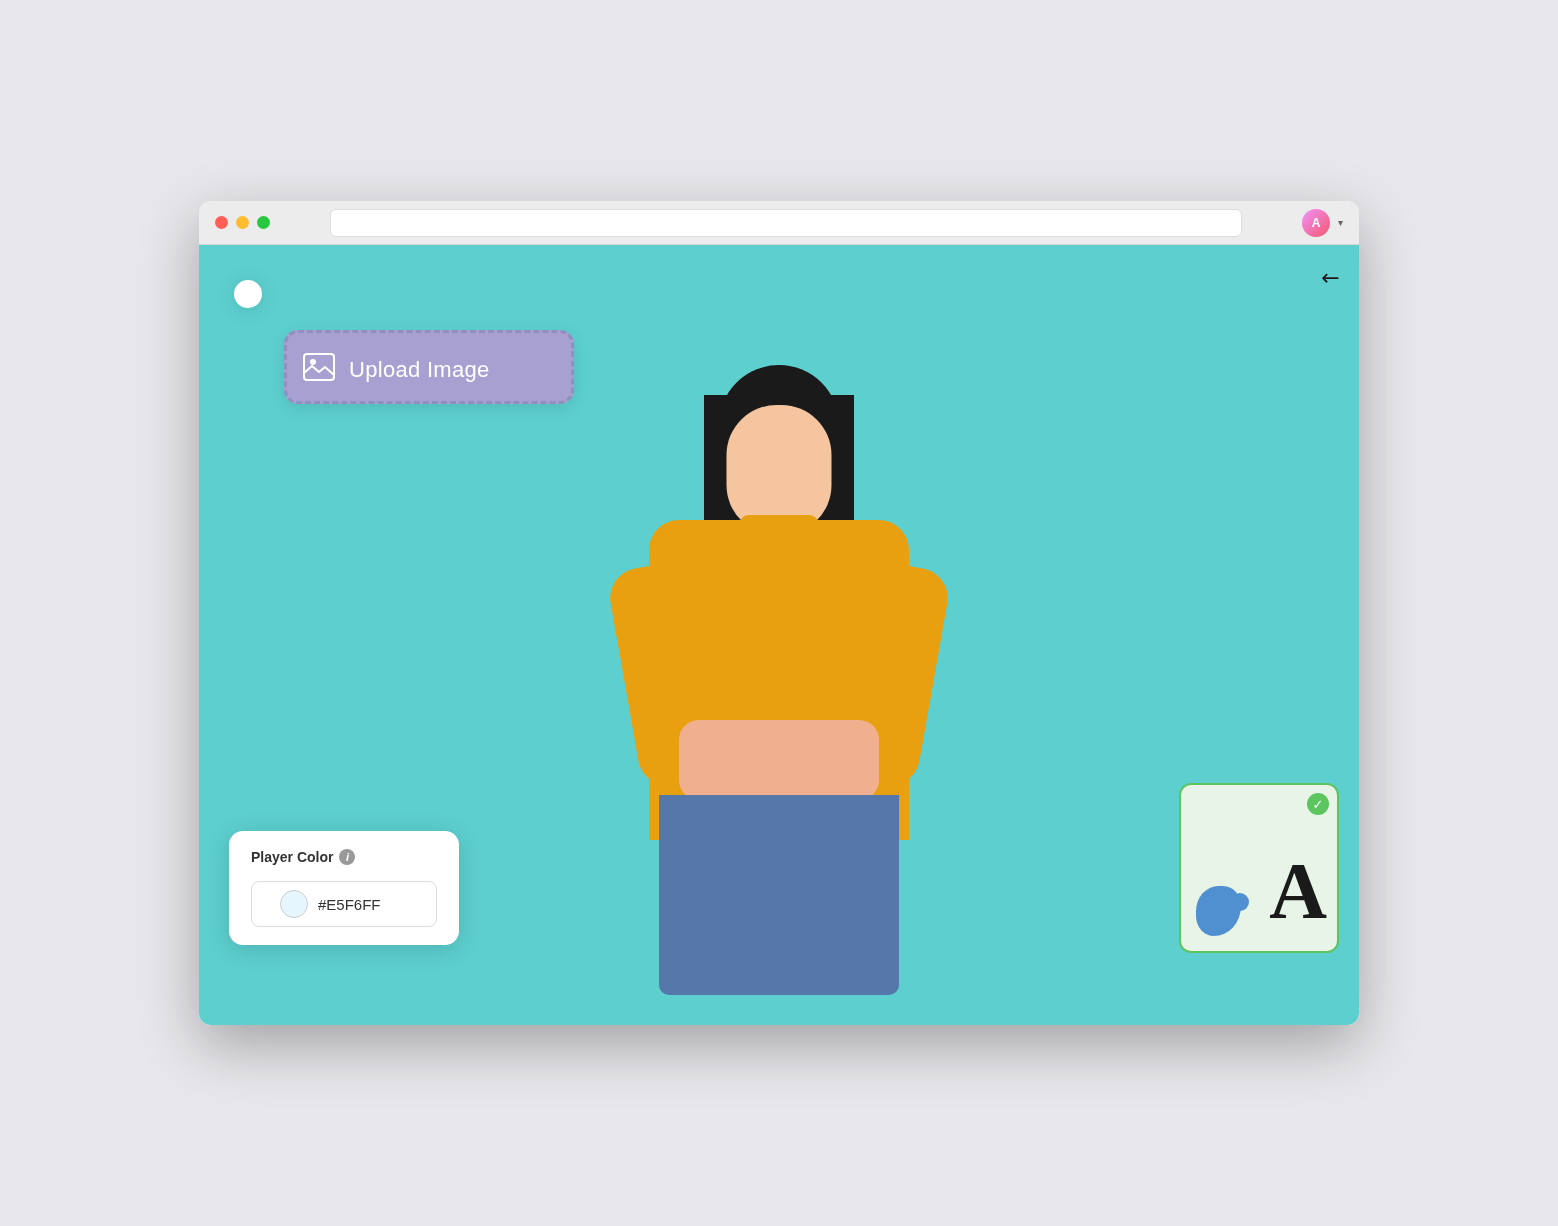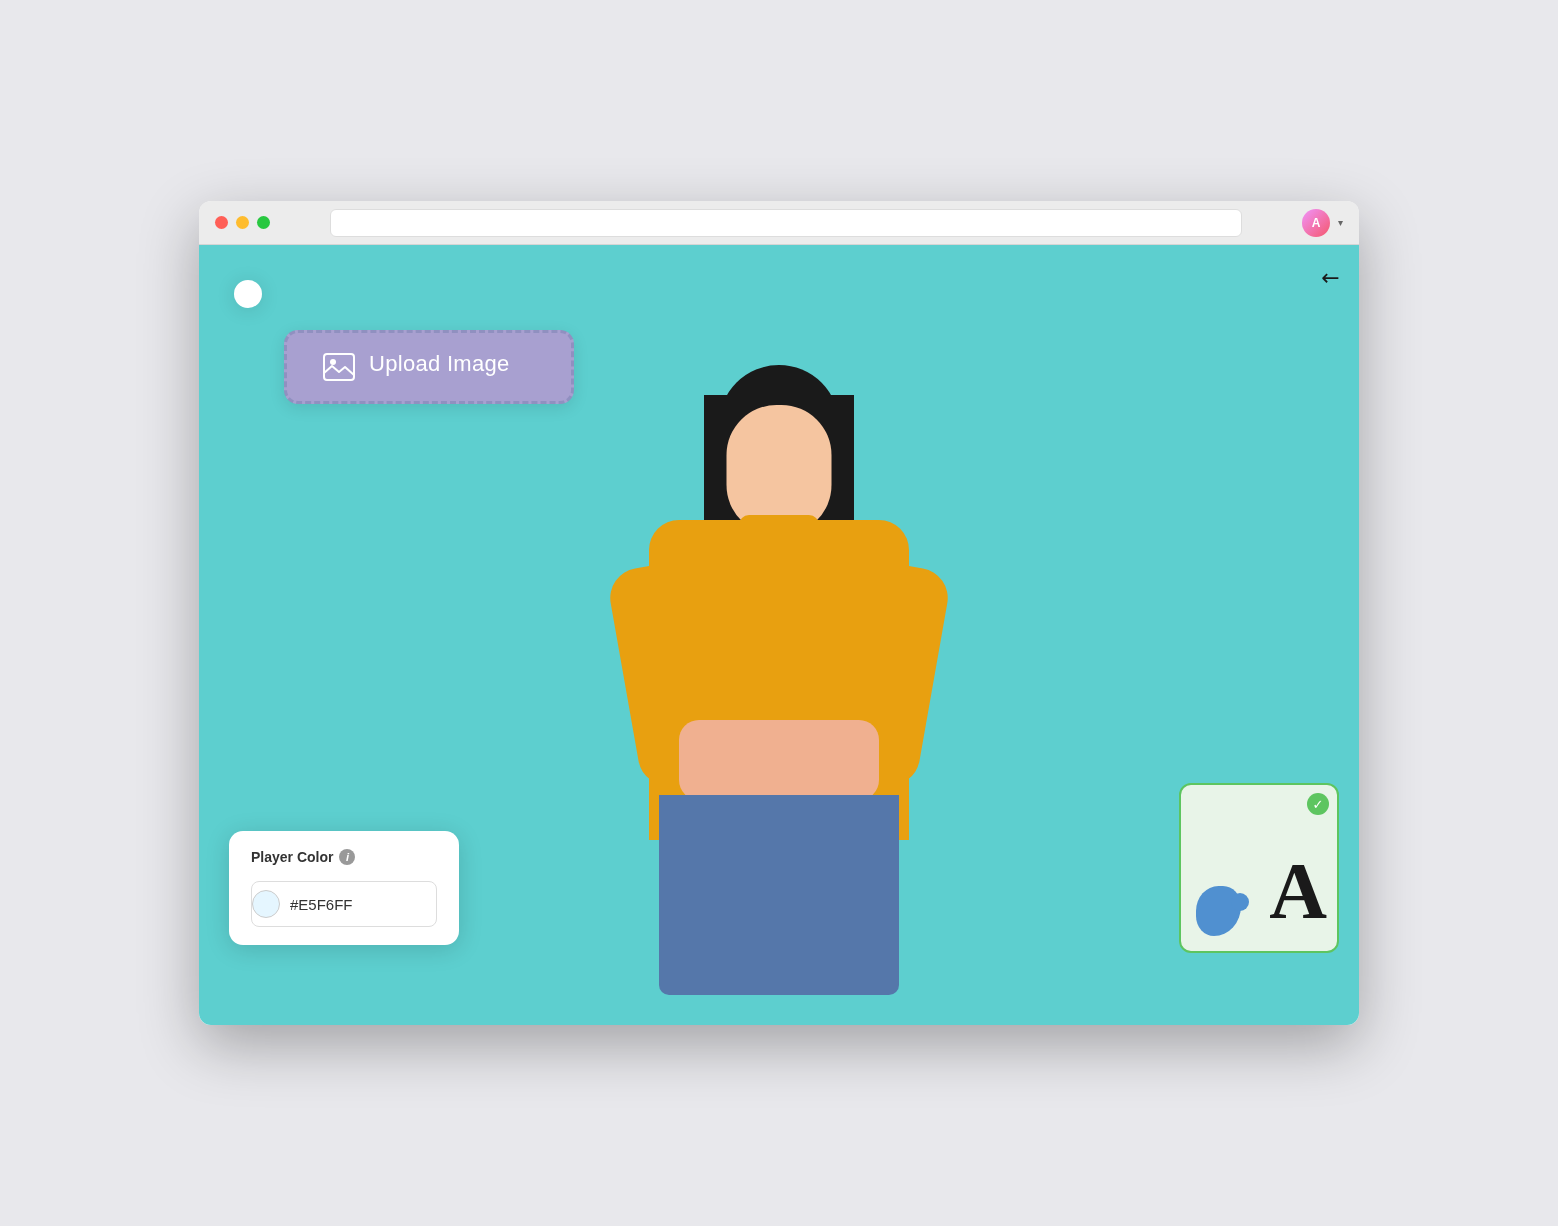--- a/index.html
+++ b/index.html
@@ -235,23 +235,23 @@
     }
 
     
     .upload-image-btn {
       position: absolute;
       top: 50px;
       left: 50px;
       background: #a8a0d0;
       border: 3px dashed #9090c0;
       border-radius: 14px;
-      padding: 18px 36px;
-      display: flex;
-      align-items: flex-start;
+      padding: 18px 16px;
+      display: flex;
+      align-items: flex-end;
       gap: 14px;
       cursor: pointer;
       min-width: 290px;
       box-shadow: 0 4px 16px rgba(0,0,0,0.1);
     }
 
     .upload-image-btn .img-icon {
       width: 32px;
       height: 32px;
       display: flex;
@@ -300,21 +300,21 @@
       justify-content: center;
       font-style: italic;
     }
 
     .color-input-row {
       display: flex;
       align-items: center;
       gap: 10px;
       border: 1.5px solid #ddd;
       border-radius: 8px;
-      padding: 8px 0;
+      padding: 8px 28px;
     }
 
     .color-swatch {
       width: 28px;
       height: 28px;
       border-radius: 50%;
       background: #E5F6FF;
       border: 1px solid #ccc;
       flex-shrink: 0;
     }

